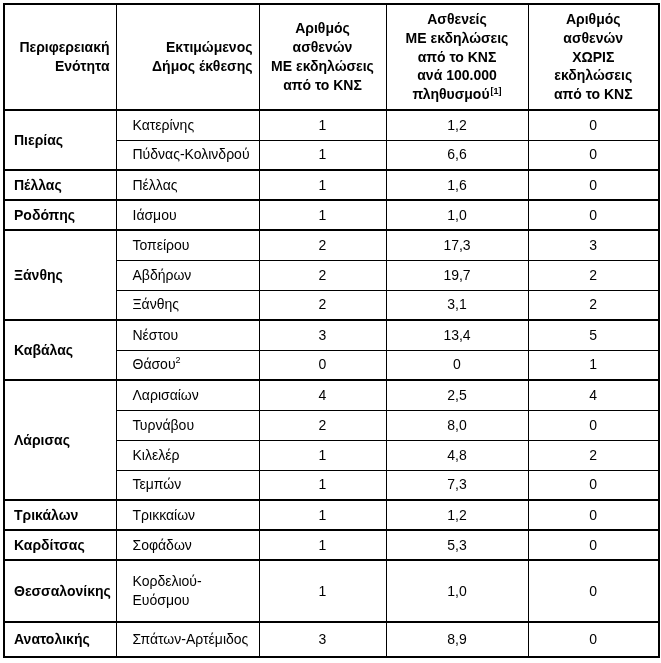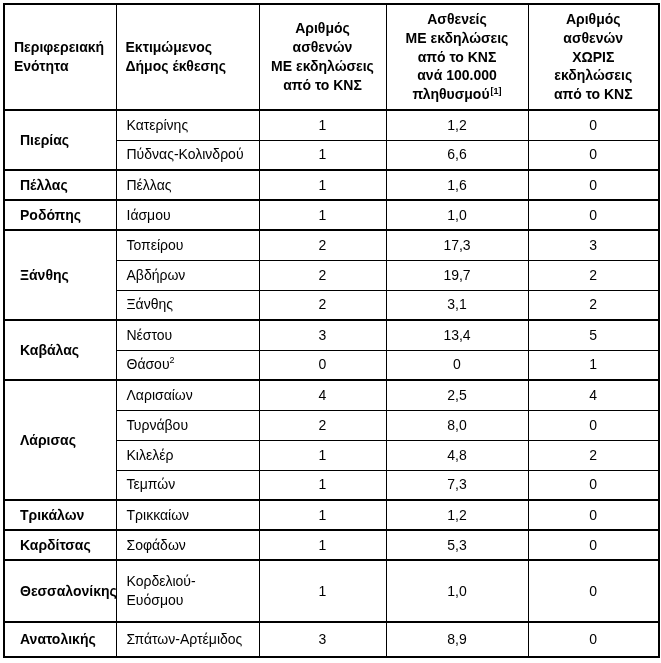--- a/index.html
+++ b/index.html
@@ -32,31 +32,31 @@
     vertical-align: middle;
     line-height: 1.35;
   }
   thead th {
     font-weight: bold;
     white-space: pre-line;
     text-align: center;
     height: 96px;
     border-bottom: 2px solid #000000;
   }
-  thead th.left { text-align: left; padding-left: 9px; }
+  thead th.left { text-align: right; padding-left: 9px; }
 
   td.region {
     font-weight: bold;
     text-align: left;
-    padding-left: 15px;
+    padding-left: 9px;
     vertical-align: middle;
   }
   td.muni {
     text-align: left;
-    padding-left: 10px;
+    padding-left: 16px;
     white-space: pre-line;
   }
   td.num { text-align: center; }
 
   tbody tr { height: 30px; }
   tbody tr.group-start td { border-top: 2px solid #000000; }
   tbody tr.tall-2line { height: 62px; }
   tbody tr.tall { height: 35px; }
 
   sup {

